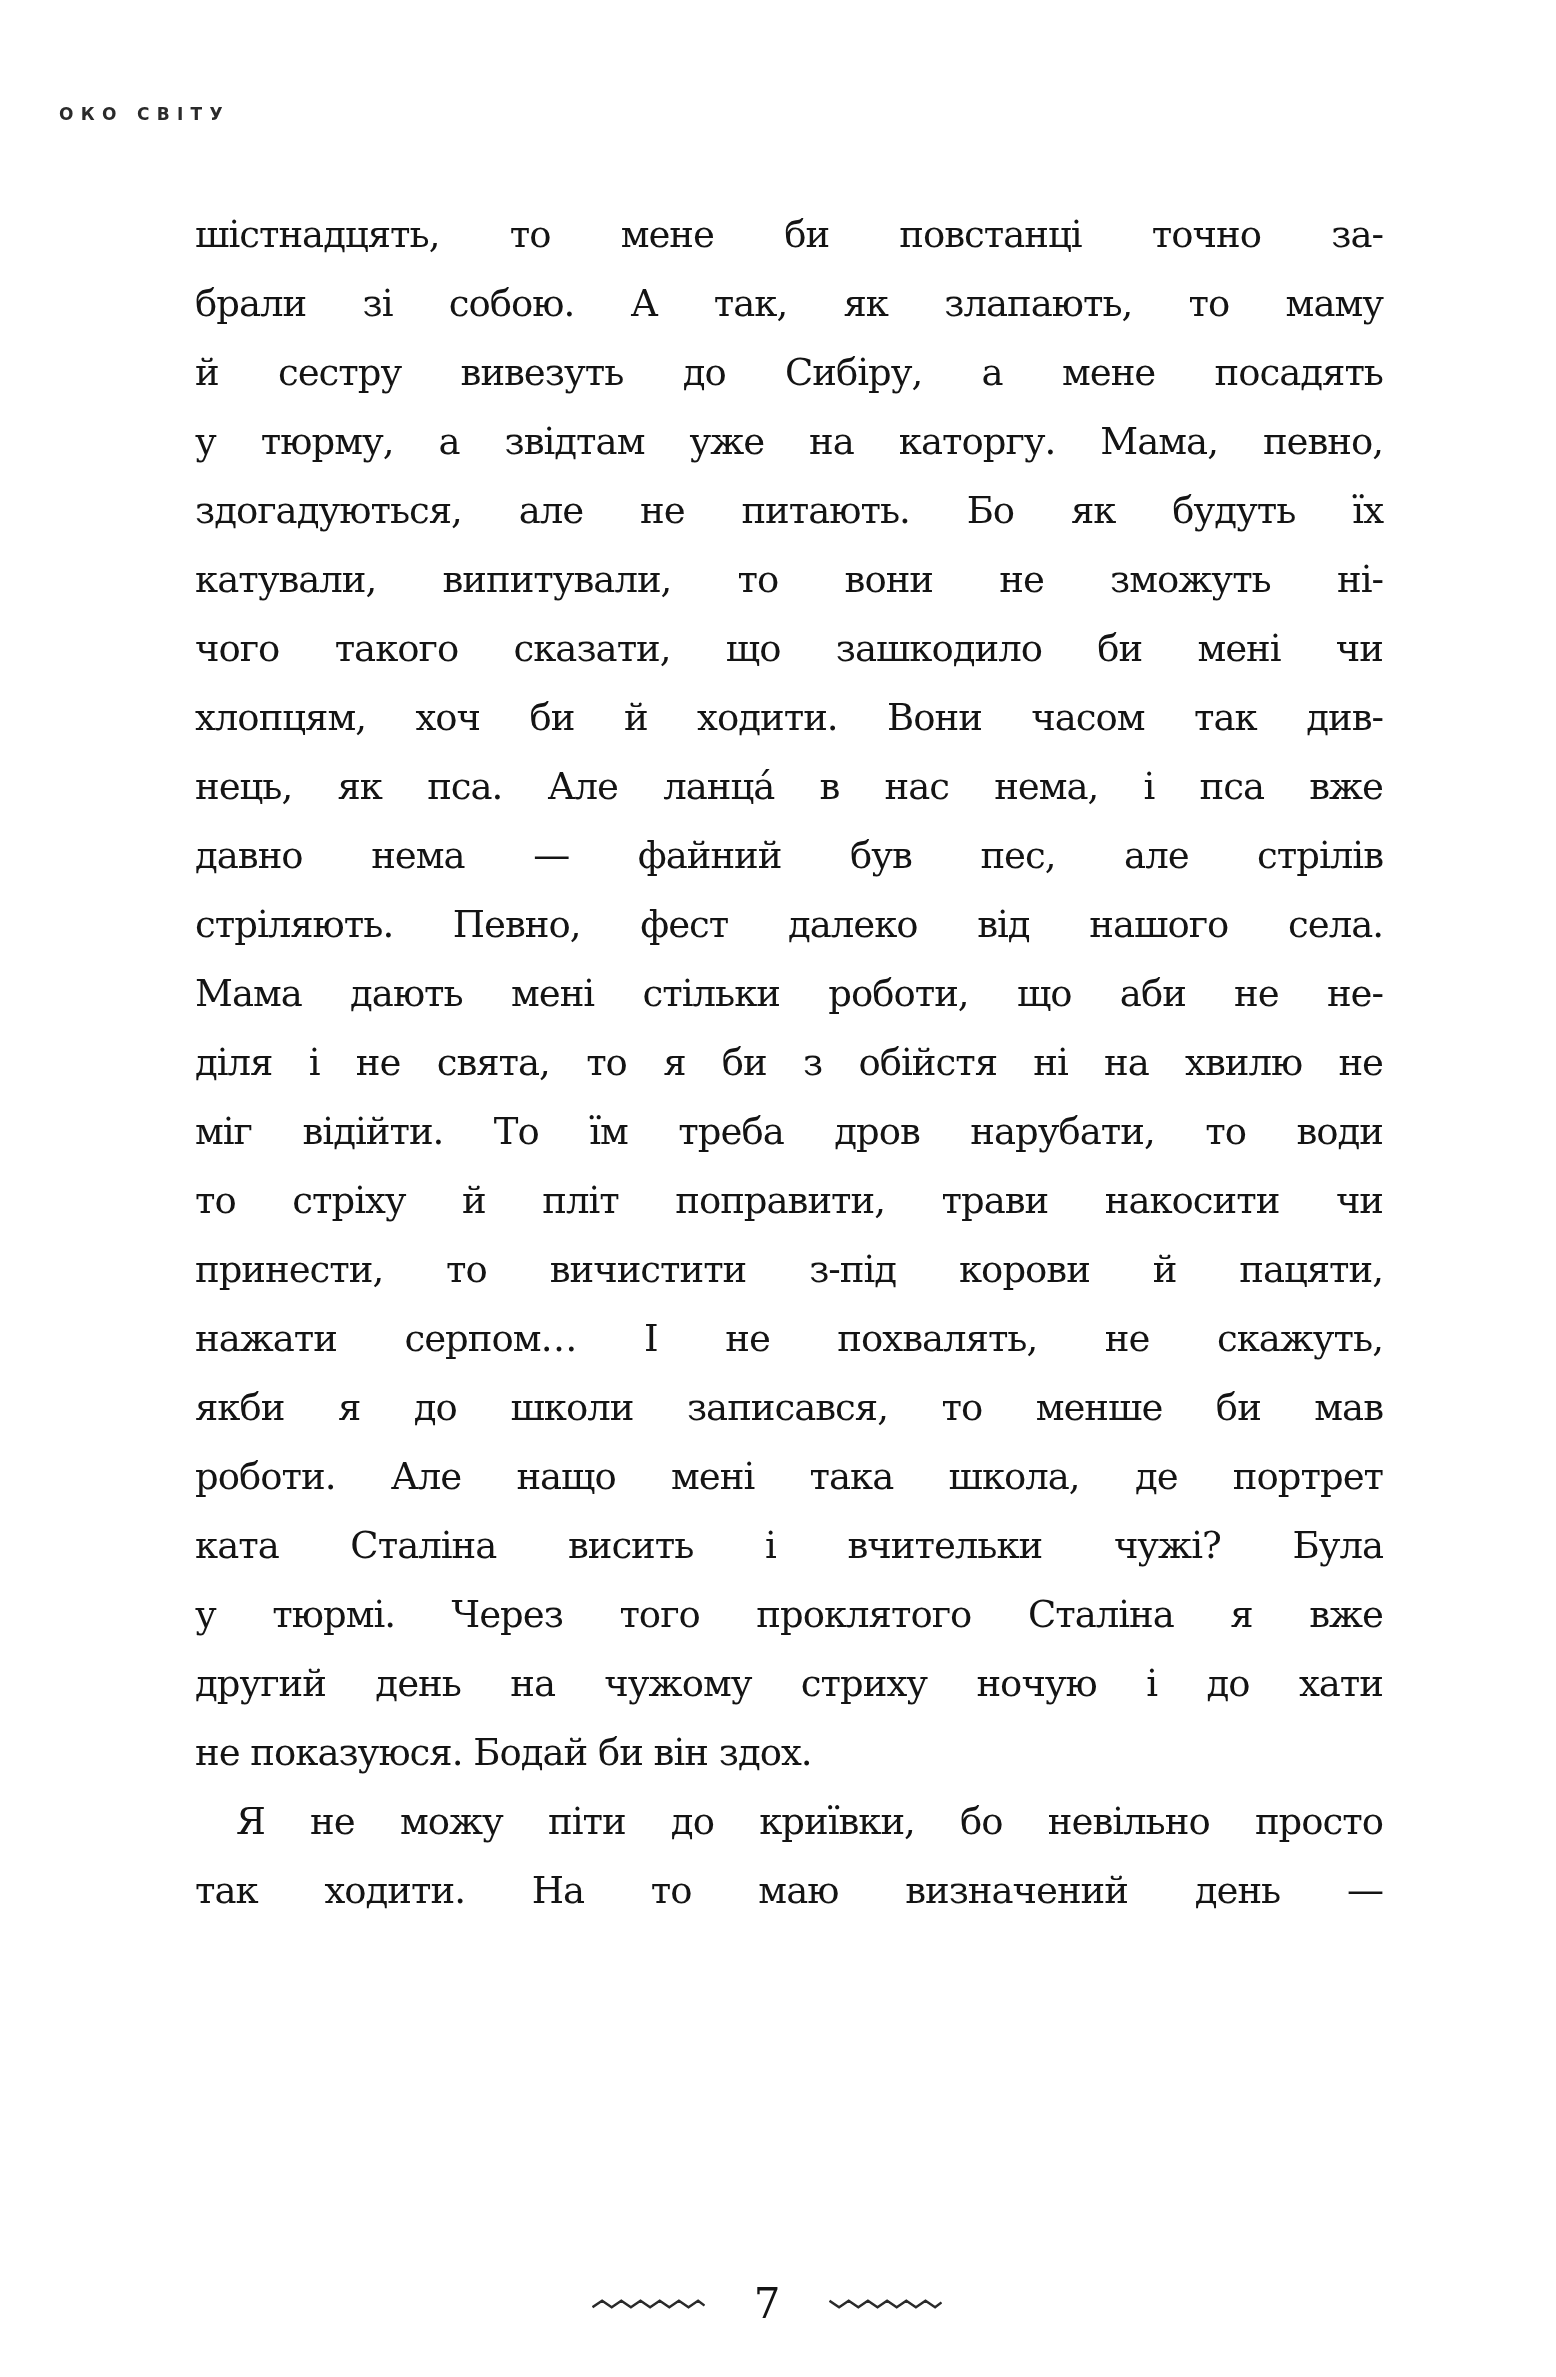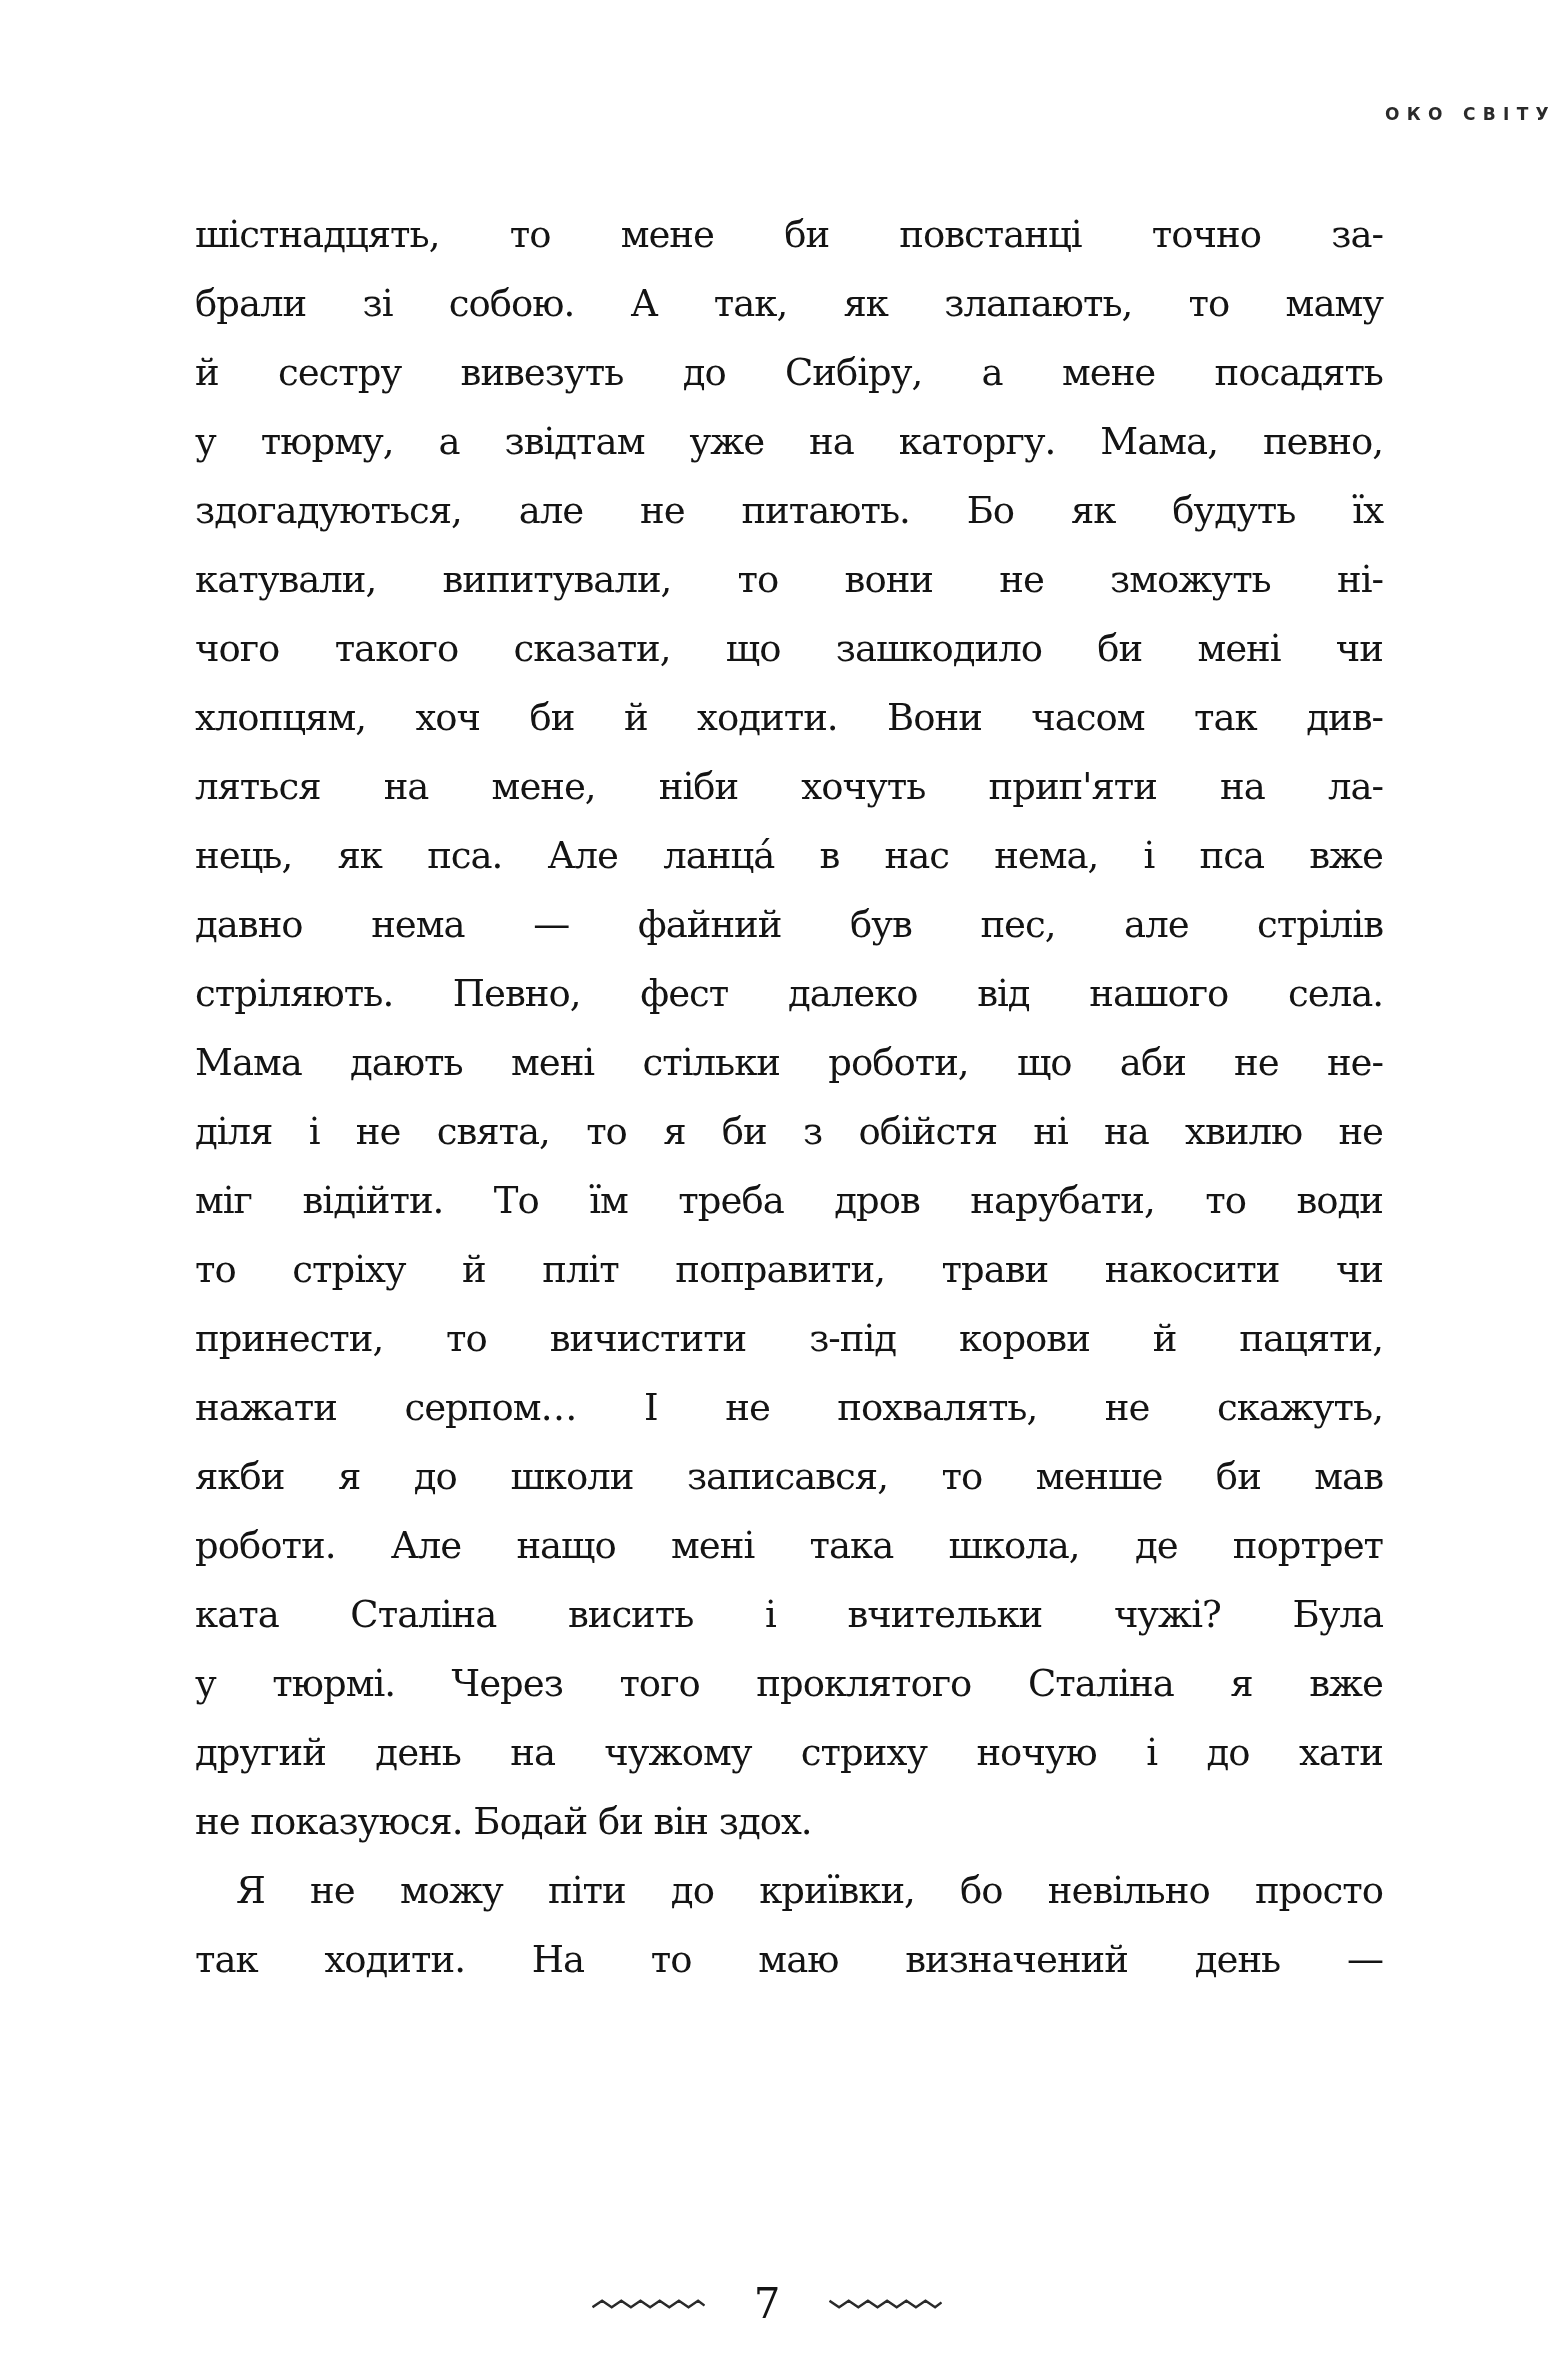--- a/index.html
+++ b/index.html
@@ -13,21 +13,21 @@
       position: relative;
       overflow: hidden;
       color: #141414;
       font-family: "DejaVu Serif", "Liberation Serif", serif;
     }
     .running-head {
       position: absolute;
       left: 0;
       width: 1556px;
       top: 104px;
-      text-align: right;
+      text-align: left;
       font-family: "DejaVu Sans", "Liberation Sans", sans-serif;
       font-weight: bold;
       font-size: 17px;
       letter-spacing: 7.3px;
       color: #2a2a2a;
       padding-left: 59px;
       box-sizing: border-box;
     }
     .text-block {
       position: absolute;
@@ -83,21 +83,20 @@
 <div class="text-block">
 
   <span class="line">шістнадцять, то мене би повстанці точно за-</span>
   <span class="line">брали зі собою. А так, як злапають, то маму</span>
   <span class="line">й сестру вивезуть до Сибіру, а мене посадять</span>
   <span class="line">у тюрму, а звідтам уже на каторгу. Мама, певно,</span>
   <span class="line">здогадуються, але не питають. Бо як будуть їх</span>
   <span class="line">катували, випитували, то вони не зможуть ні-</span>
   <span class="line">чого такого сказати, що зашкодило би мені чи</span>
   <span class="line">хлопцям, хоч би й ходити. Вони часом так див-</span>
-  <span class="line">ляться на мене, ніби хочуть прип'яти на ла-</span>
   <span class="line">нець, як пса. Але ланцá в нас нема, і пса вже</span>
   <span class="line">давно нема — файний був пес, але стрілів</span>
   <span class="line">стріляють. Певно, фест далеко від нашого села.</span>
   <span class="line">Мама дають мені стільки роботи, що аби не не-</span>
   <span class="line">діля і не свята, то я би з обійстя ні на хвилю не</span>
   <span class="line">міг відійти. То їм треба дров нарубати, то води</span>
   <span class="line">то стріху й пліт поправити, трави накосити чи</span>
   <span class="line">принести, то вичистити з-під корови й пацяти,</span>
   <span class="line">нажати серпом… І не похвалять, не скажуть,</span>
   <span class="line">якби я до школи записався, то менше би мав</span>

